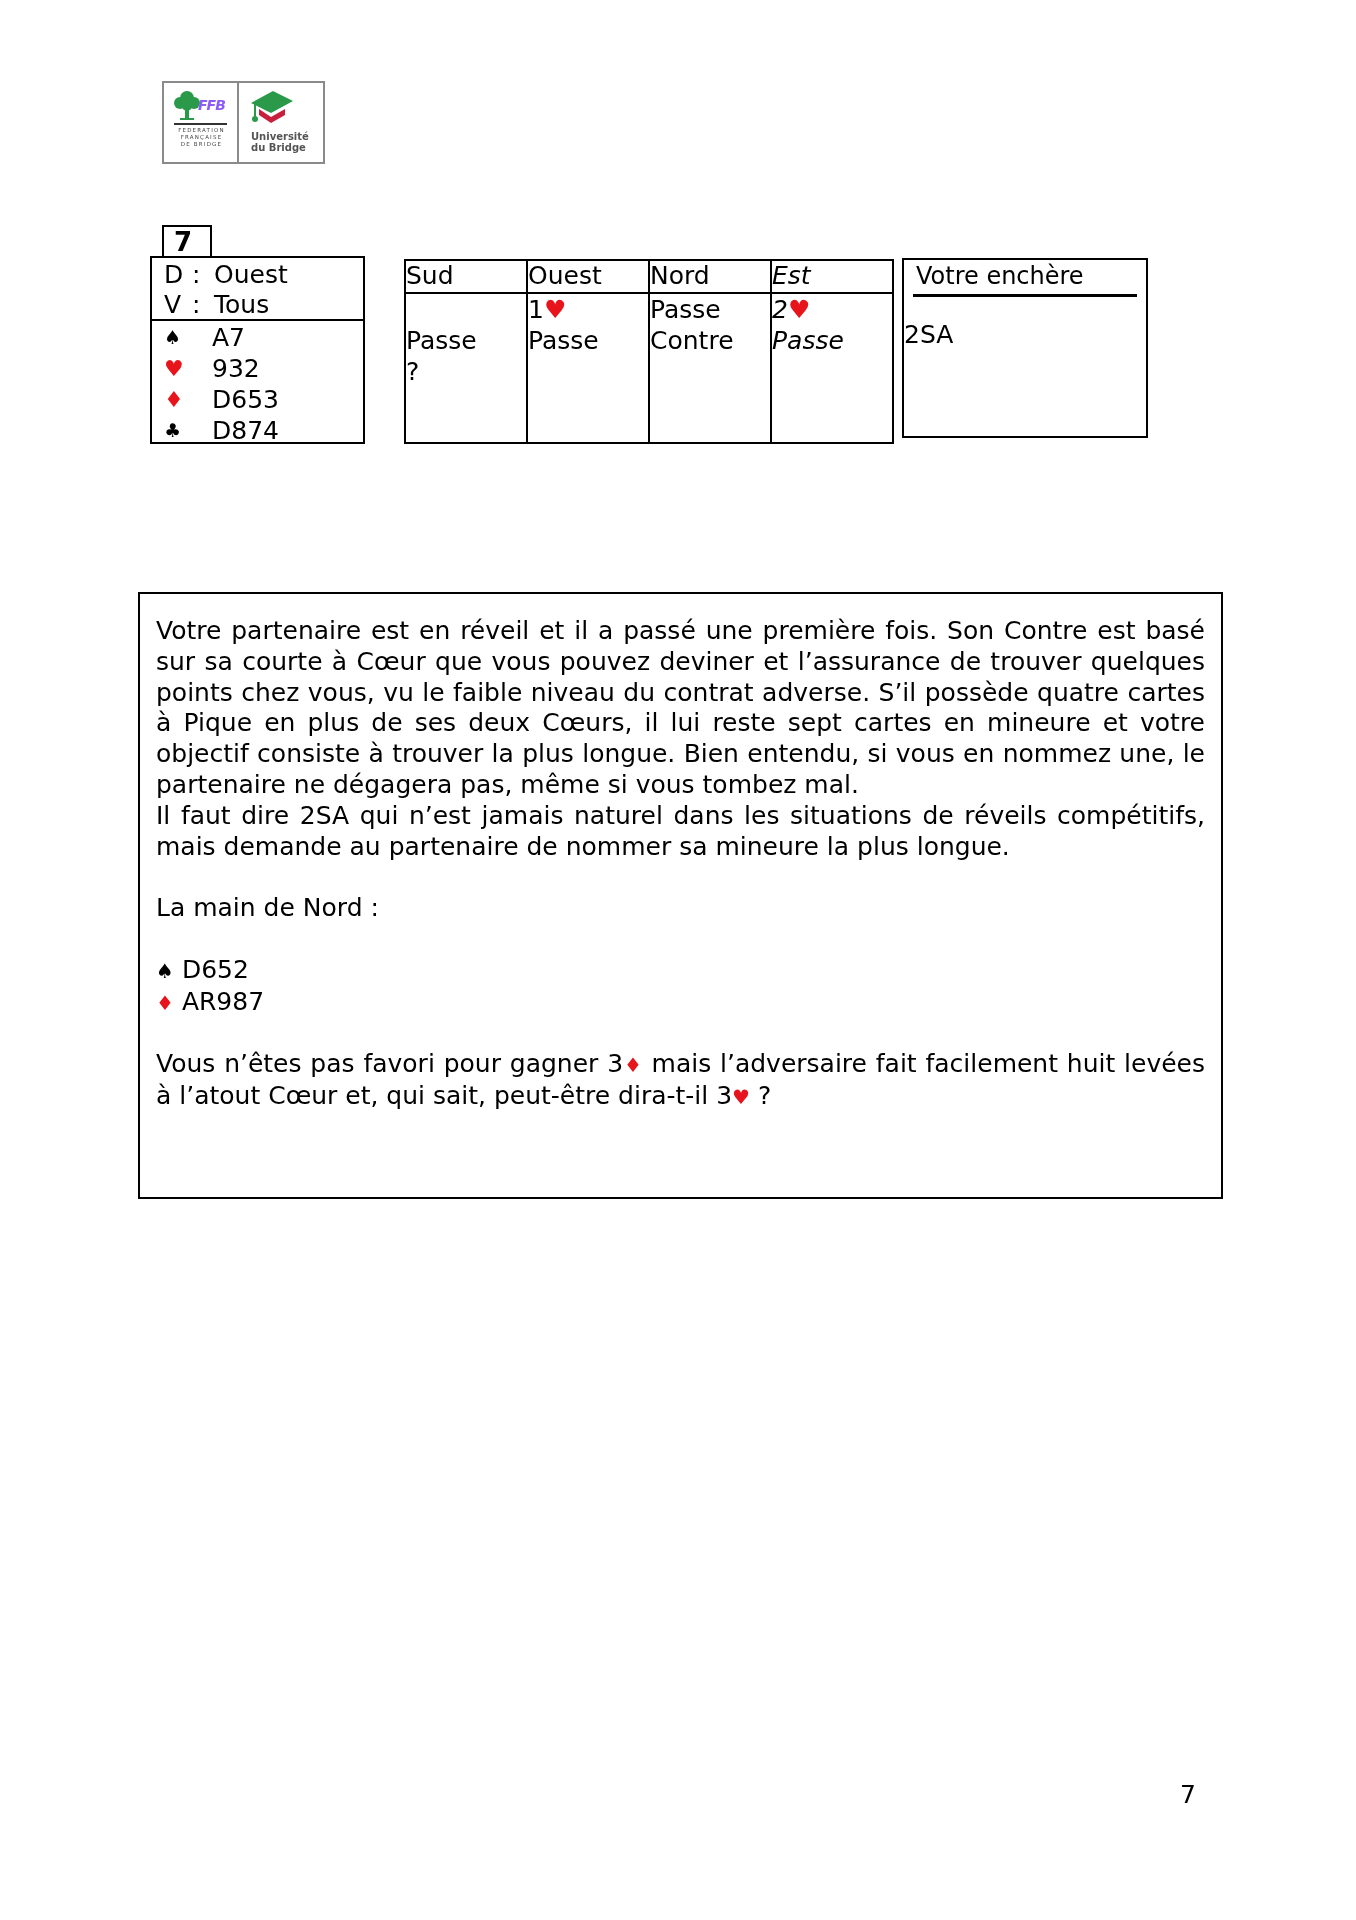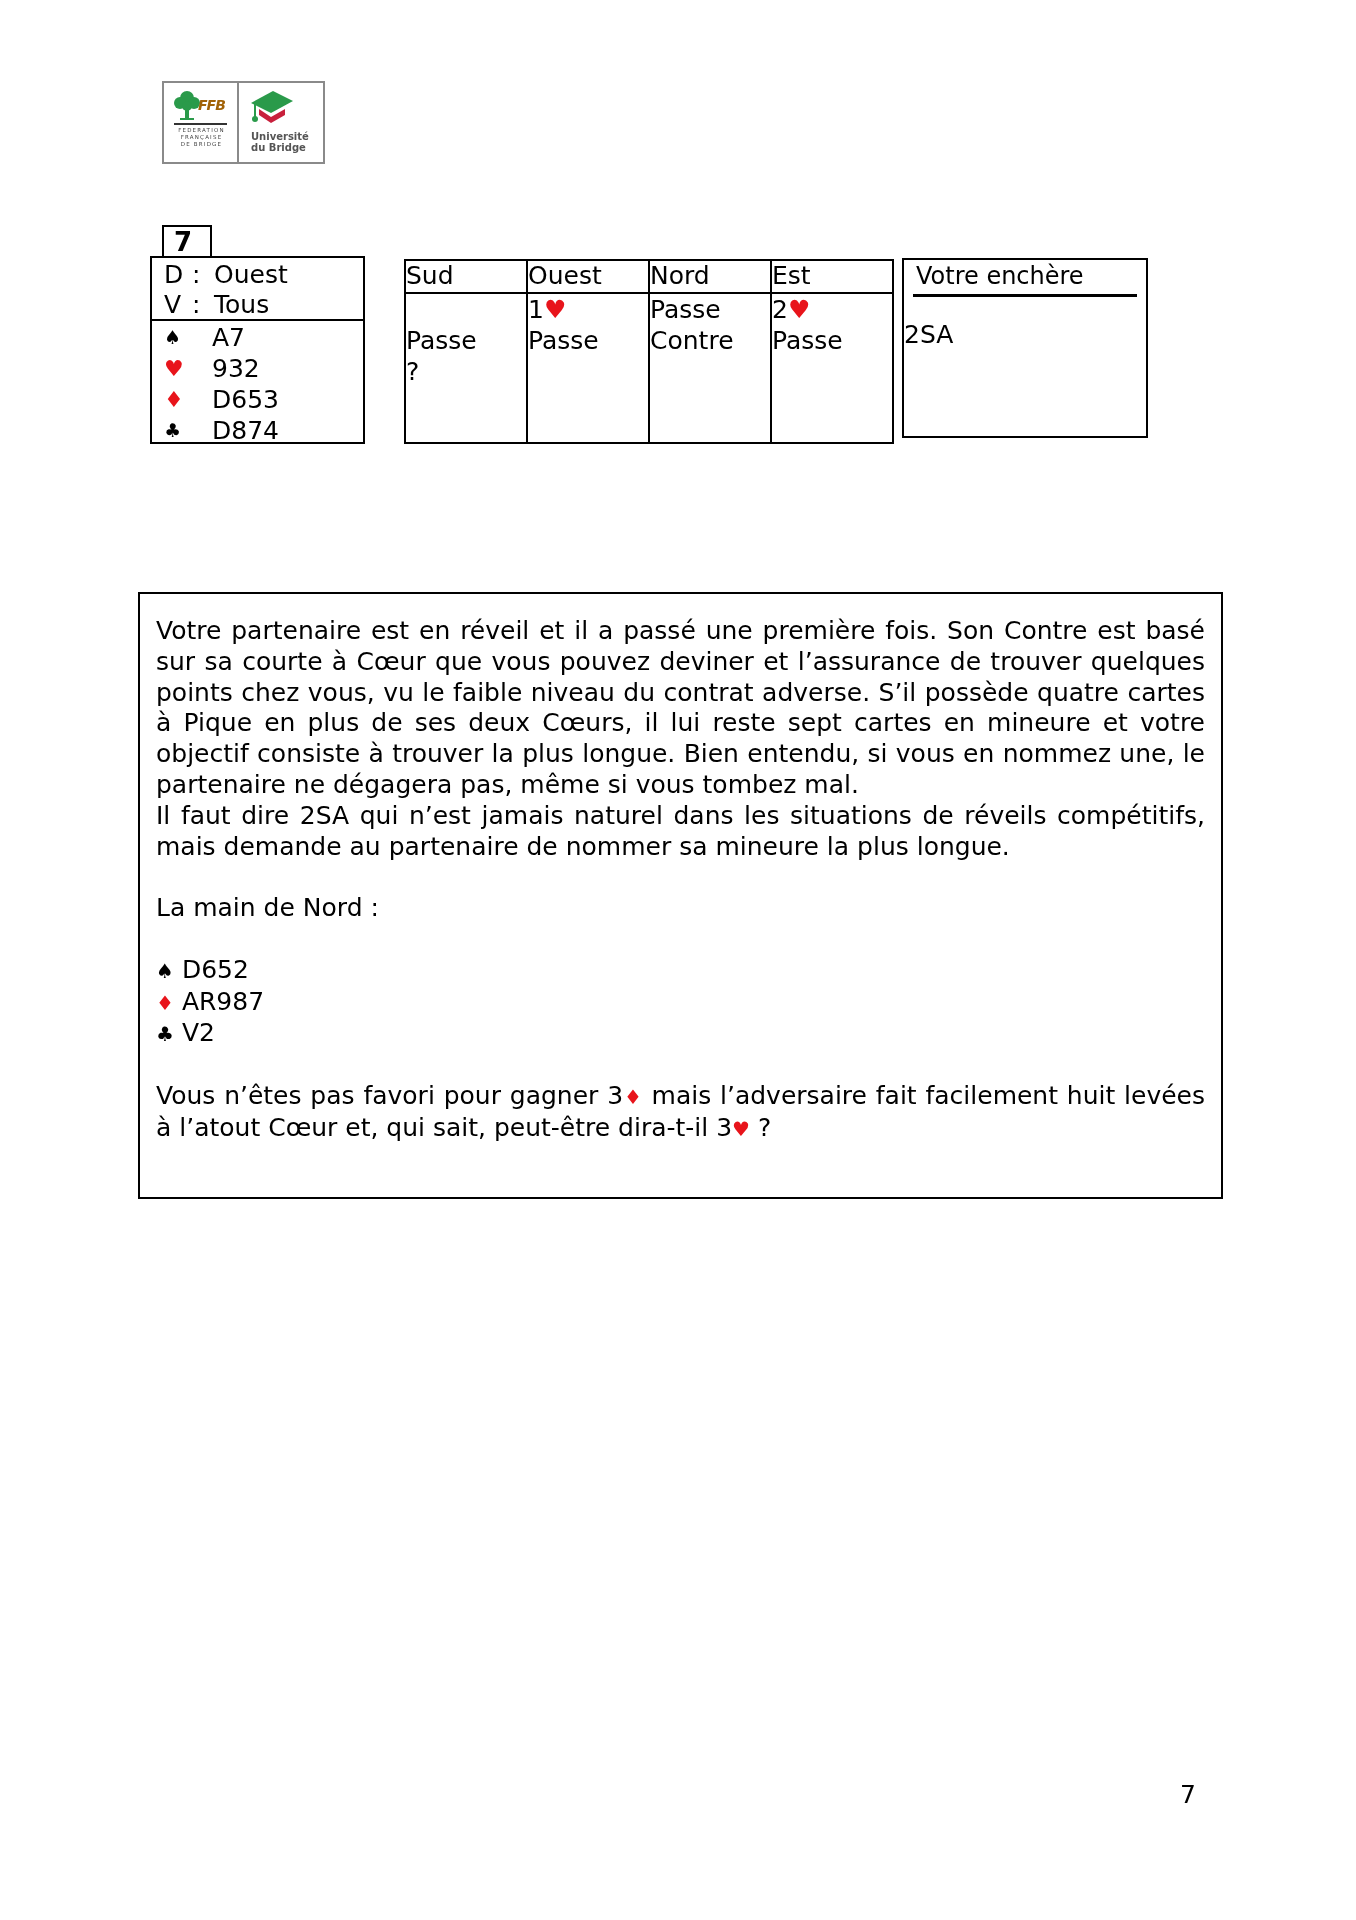--- a/index.html
+++ b/index.html
@@ -6,40 +6,40 @@
   body { width: 1356px; height: 1920px; position: relative; overflow: hidden;
          font-family: "DejaVu Sans", sans-serif; color: #000; }
   .abs { position: absolute; }
   .red { color: #e8141b; }
 
   
   .logo { left: 162px; top: 81px; width: 163px; height: 83px; border: 2px solid #8a8a8a; box-sizing: border-box; display: flex; background:#fff; }
   .logo .half { height: 100%; box-sizing: border-box; position: relative; }
   .logo .left { width: 75px; border-right: 2px solid #8a8a8a; }
   .logo .right { flex: 1; }
-  .ffb-text { position:absolute; left: 34px; top: 14px; font-family: "DejaVu Sans", sans-serif; font-weight: bold; font-style: italic; font-size: 14px; color: #a16207; letter-spacing: -1px; }
+  .ffb-text { position:absolute; left: 34px; top: 14px; font-family: "DejaVu Sans", sans-serif; font-weight: bold; font-style: italic; font-size: 14px; color: #8b5cf6; letter-spacing: -1px; }
   .ffb-line { position:absolute; left: 10px; right: 10px; top: 40px; height: 2px; background:#333; }
   .ffb-sub { position:absolute; left: 8px; right: 6px; top: 44px; font-size: 5.5px; line-height: 7px; color:#444; letter-spacing: 1.2px; text-align:center; }
   .ub-text { position:absolute; left: 12px; top: 48px; font-size: 10px; line-height: 11px; font-weight: bold; color: #555; }
 
   
   .dealnum { left: 162px; top: 225px; width: 50px; height: 33px; border: 2px solid #000; border-bottom: none; box-sizing: border-box; font-weight: bold; font-size: 26px; line-height: 30px; padding-left: 10px; }
   .hand { left: 150px; top: 256px; width: 215px; height: 188px; border: 2px solid #000; box-sizing: border-box; font-size: 25px; }
   .hand .meta { height: 63px; border-bottom: 2px solid #000; padding: 2px 0 0 12px; box-sizing: border-box; line-height: 30px; }
   .hand .meta .lbl { display:inline-block; width: 28px; }
   .hand .meta .colon { display:inline-block; width: 22px; }
   .hand .suits { padding: 1px 0 0 12px; line-height: 31px; }
   .hand .suit-row { display:flex; }
   .hand .sym { width: 48px; font-size: 19px; }
   .hand .sym.red { font-size: 22px; }
 
   
   .bids { left: 404px; top: 259px; width: 490px; height: 185px; border: 2px solid #000; box-sizing: border-box; display:flex; }
   .bids .col { flex: 1; border-right: 2px solid #000; font-size: 25px; }
-  .bids .col:last-child { border-right: none; }
+  .bids .col:last-child { border-right: none; font-style: italic; }
   .bids .head { height: 31px; border-bottom: 2px solid #000; line-height: 30px; }
   .bids .cell { line-height: 31px; height: 31px; }
 
   
   .answer { left: 902px; top: 258px; width: 246px; height: 180px; border: 2px solid #000; box-sizing: border-box; }
   .answer .title { font-size: 24px; padding: 0 0 0 12px; line-height: 30px; margin-top: 1px; }
   .answer .rule { margin: 3px 9px 0 9px; height: 3px; background: #000; }
   .answer .value { text-align:left; font-size: 25px; margin-top: 23px; }
 
   
@@ -149,19 +149,18 @@
 
 <div class="abs explain">
   <p>Votre partenaire est en réveil et il a passé une première fois. Son Contre est basé sur sa courte à Cœur que vous pouvez deviner et l’assurance de trouver quelques points chez vous, vu le faible niveau du contrat adverse. S’il possède quatre cartes à Pique en plus de ses deux Cœurs, il lui reste sept cartes en mineure et votre objectif consiste à trouver la plus longue. Bien entendu, si vous en nommez une, le partenaire ne dégagera pas, même si vous tombez mal.</p>
   <p>Il faut dire 2SA qui n’est jamais naturel dans les situations de réveils compétitifs, mais demande au partenaire de nommer sa mineure la plus longue.</p>
   <div class="blank"></div>
   <div>La main de Nord :</div>
   <div class="blank"></div>
   <div>
     <div class="suitline"><span class="s-sym">♠</span> <span>D652</span></div>
     <div class="suitline"><span class="s-sym red">♦</span> <span>AR987</span></div>
-    <div class="suitline"><span class="s-sym">♣</span> <span>V2</span></div>
   </div>
   <div class="blank"></div>
   <p><span>Vous n’êtes pas favori pour gagner 3</span><span class="s-sym red">♦</span><span> mais l’adversaire fait facilement huit levées à l’atout Cœur et, qui sait, peut-être dira-t-il 3</span><span class="s-sym red">♥</span><span> ?</span></p>
 </div>
 
 <div class="abs pagenum">7</div>
 
 </body></html>

